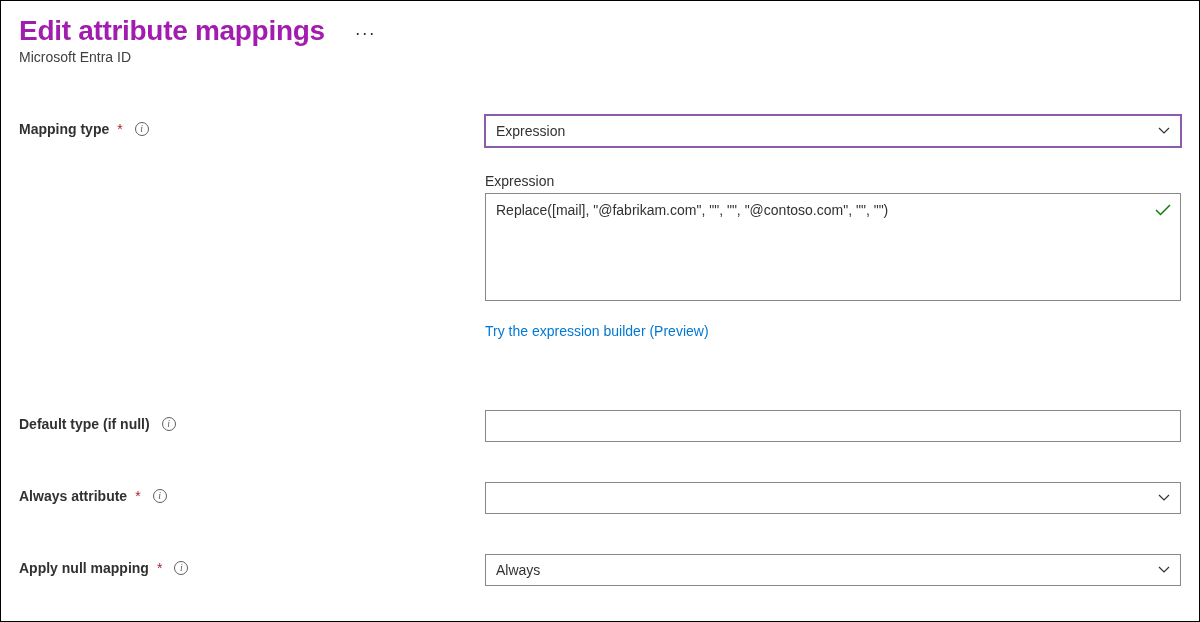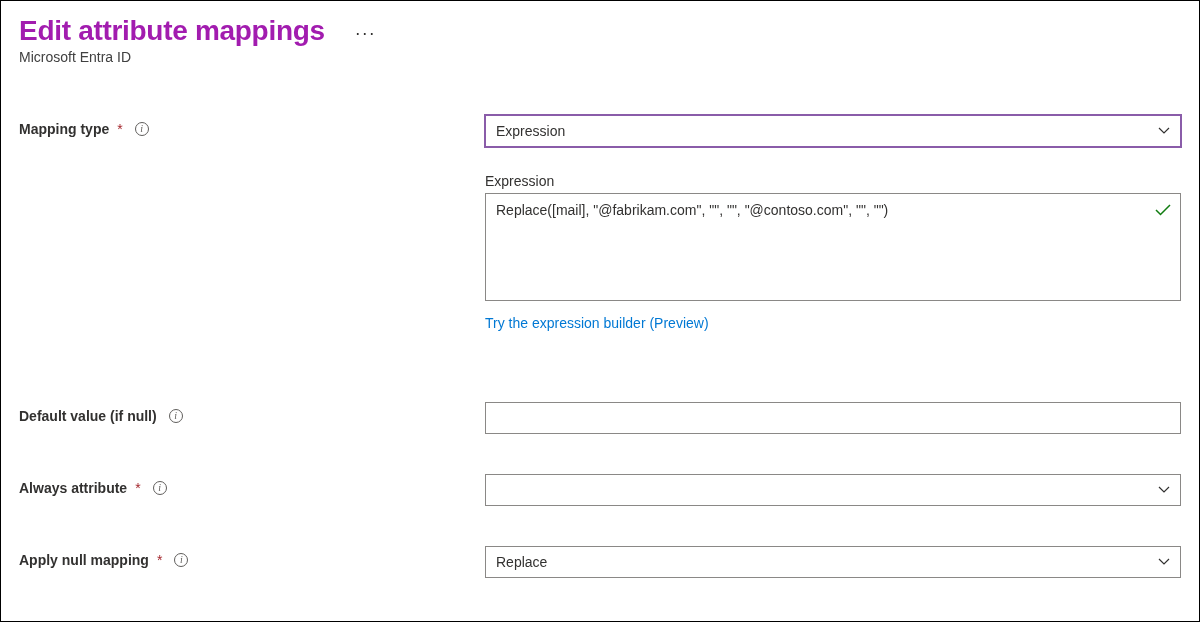--- a/index.html
+++ b/index.html
@@ -140,21 +140,21 @@
       position: absolute;
       right: 10px;
       top: 10px;
     }
     .link {
       color: #0078d4;
       font-size: 14px;
       text-decoration: none;
       cursor: pointer;
       display: inline-block;
-      margin-top: 10px;
+      margin-top: 18px;
     }
     .expression-block {
       margin-bottom: 56px;
     }
     .gap-row {
       margin-bottom: 40px;
     }
   </style>
 </head>
 <body>
@@ -191,21 +191,21 @@
             </svg>
         </span>
       </div>
       <a class="link">Try the expression builder (Preview)</a>
     </div>
   </div>
 </div>
 
 <div class="form-row gap-row">
   <div class="form-label-col">
-    <span class="form-label">Default value (if null)</span>
+    <span class="form-label">Default type (if null)</span>
     <span class="info-icon">i</span>
   </div>
   <div class="form-control-col">
     <input type="text" class="input-box" value="" style="">
   </div>
 </div>
 
 <div class="form-row gap-row">
   <div class="form-label-col">
     <span class="form-label">Always attribute</span>
@@ -225,21 +225,21 @@
 </div>
 
 <div class="form-row">
   <div class="form-label-col">
     <span class="form-label">Apply null mapping</span>
     <span class="required">*</span>
     <span class="info-icon">i</span>
   </div>
   <div class="form-control-col">
     <div class="select-box">
-      <span>Replace</span>
+      <span>Always</span>
       <span class="chevron-icon">
         <svg width="12" height="8" viewBox="0 0 12 8">
             <path d="M1 1 L6 6 L11 1" stroke="#323130" stroke-width="1.2" fill="none"></path>
           </svg>
       </span>
     </div>
   </div>
 </div>
 
 </body></html>

